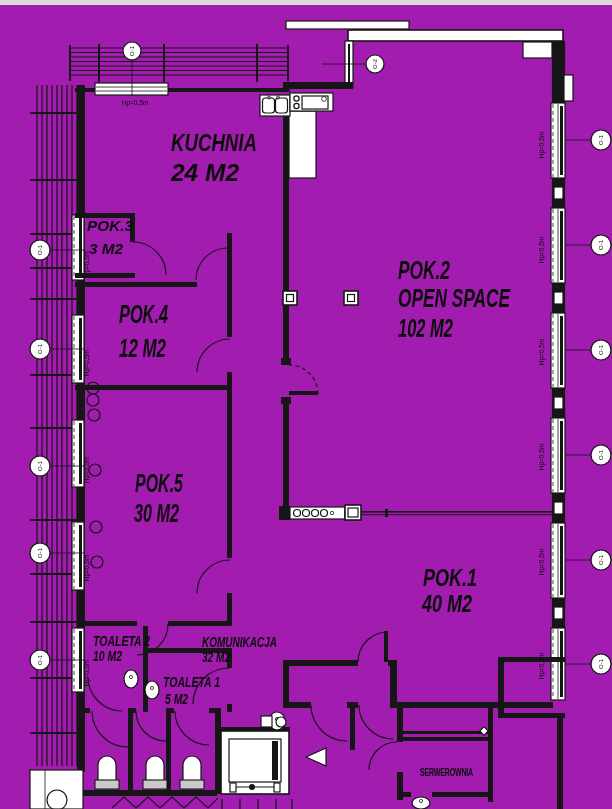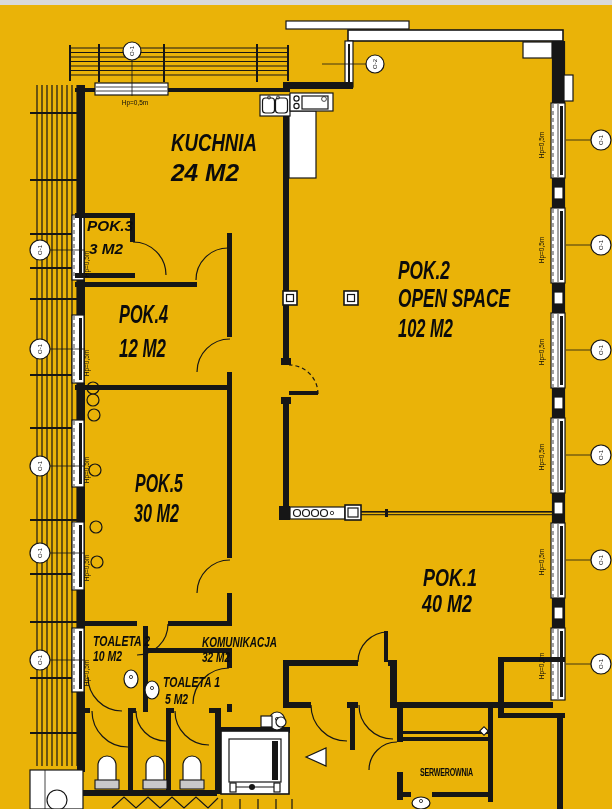--- a/index.html
+++ b/index.html
@@ -1,16 +1,16 @@
 <!DOCTYPE html>
 <html><head>
 <meta charset="utf-8">
 <style>
   html,body{margin:0;padding:0;background:#fff;}
-  .plan{position:relative;width:612px;height:809px;background:#eab308;overflow:hidden;
+  .plan{position:relative;width:612px;height:809px;background:#a21caf;overflow:hidden;
         font-family:"Liberation Sans",sans-serif;}
   svg{position:absolute;left:0;top:0;}
   .k{stroke:#161616;stroke-width:1.2;fill:none;}
   .k2{stroke:#161616;stroke-width:2;fill:none;}
   .kthin{stroke:#161616;stroke-width:0.8;fill:none;}
   .kf{fill:#161616;stroke:none;}
   .kw{fill:#ffffff;stroke:#161616;stroke-width:1.2;}
   .kwt{fill:#ffffff;stroke:#161616;stroke-width:1.6;}
   .dash{stroke-dasharray:4,3;}
   text{fill:#0c0c0c;}

